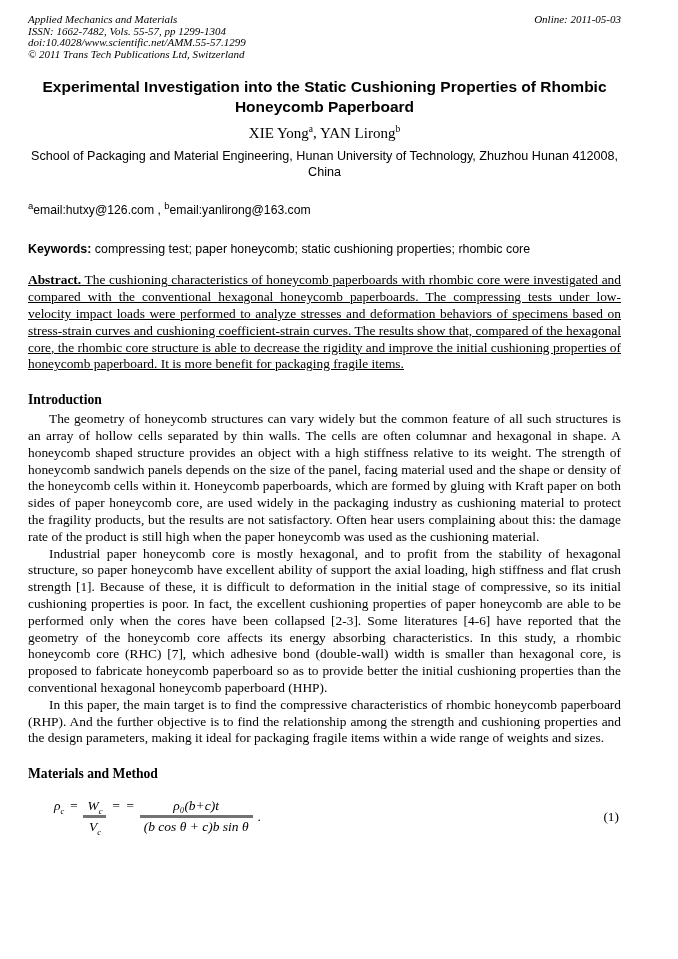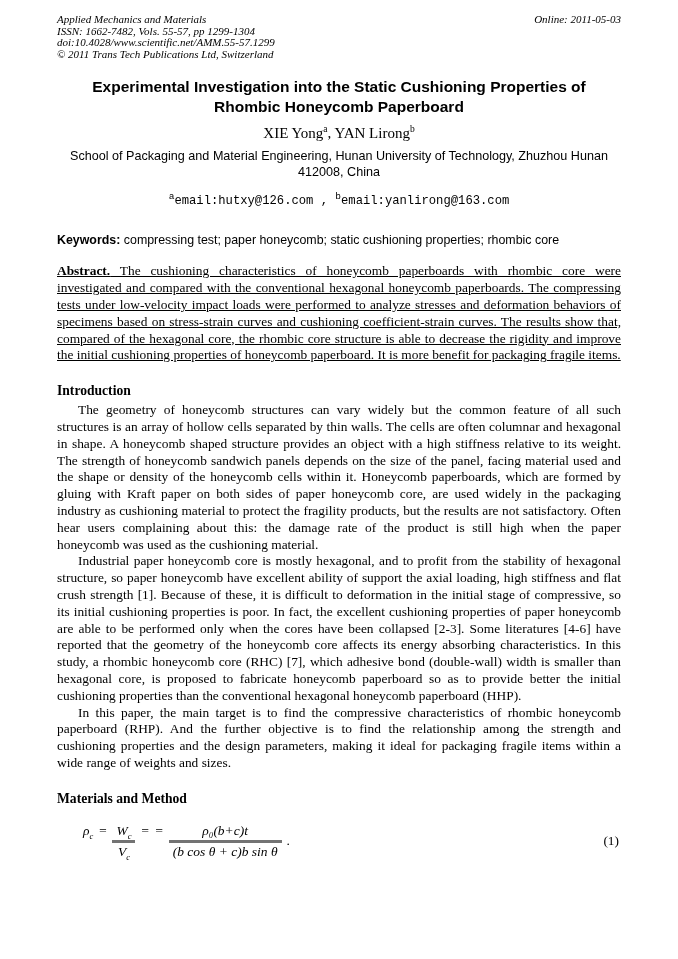--- a/index.html
+++ b/index.html
@@ -7,21 +7,21 @@
     padding: 0;
     background: #ffffff;
   }
   .page {
     position: relative;
     width: 678px;
     height: 959px;
     background: #ffffff;
     color: #000000;
     box-sizing: border-box;
-    padding: 14px 57px 20px 57px;
+    padding: 14px 57px 20px 28px;
     overflow: hidden;
     font-family: "Liberation Serif", serif;
   }
 
   
   .hdr {
     display: flex;
     justify-content: space-between;
     align-items: flex-start;
     font-family: "Liberation Serif", serif;
@@ -54,23 +54,22 @@
     line-height: 0;
   }
   .affiliation {
     margin-top: 5px;
     text-align: center;
     font-family: "Liberation Sans", sans-serif;
     font-size: 12.6px;
     line-height: 16px;
   }
   .emails {
-    margin-top: 13px;
-    text-align: center;
-    font-family: Liberation Mono, monospace;
+    margin-top: 22px;
+    font-family: Liberation Sans, sans-serif;
     font-size: 12.2px;
     line-height: 16px;
   }
 
   
   .keywords {
     margin-top: 24px;
     font-family: "Liberation Sans", sans-serif;
     font-size: 12.4px;
     line-height: 15px;

